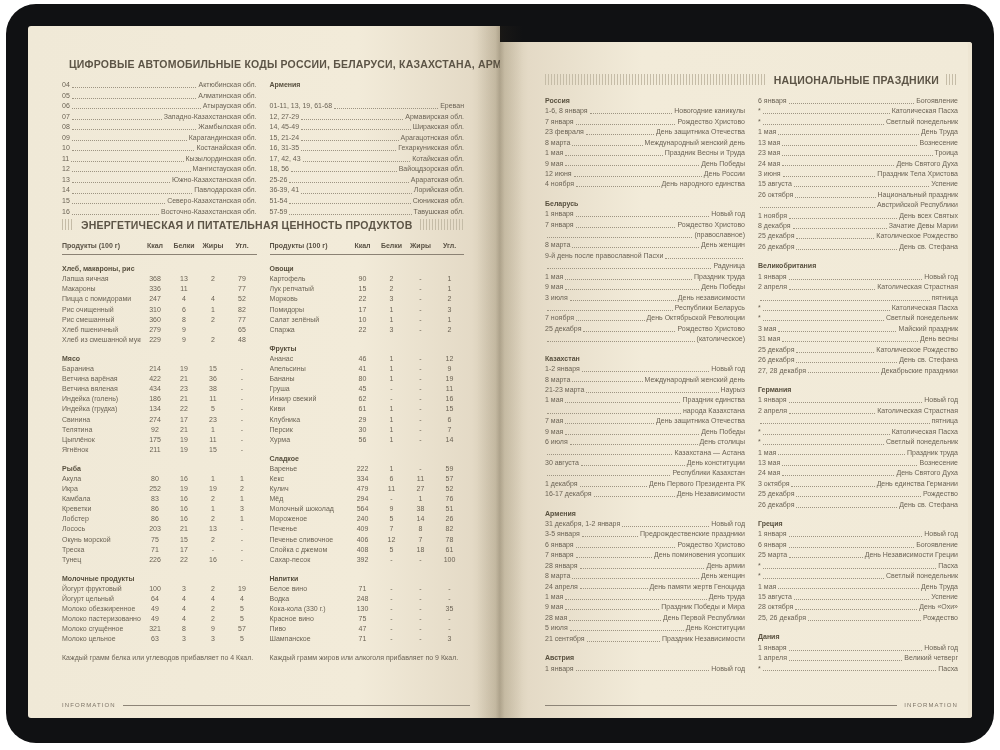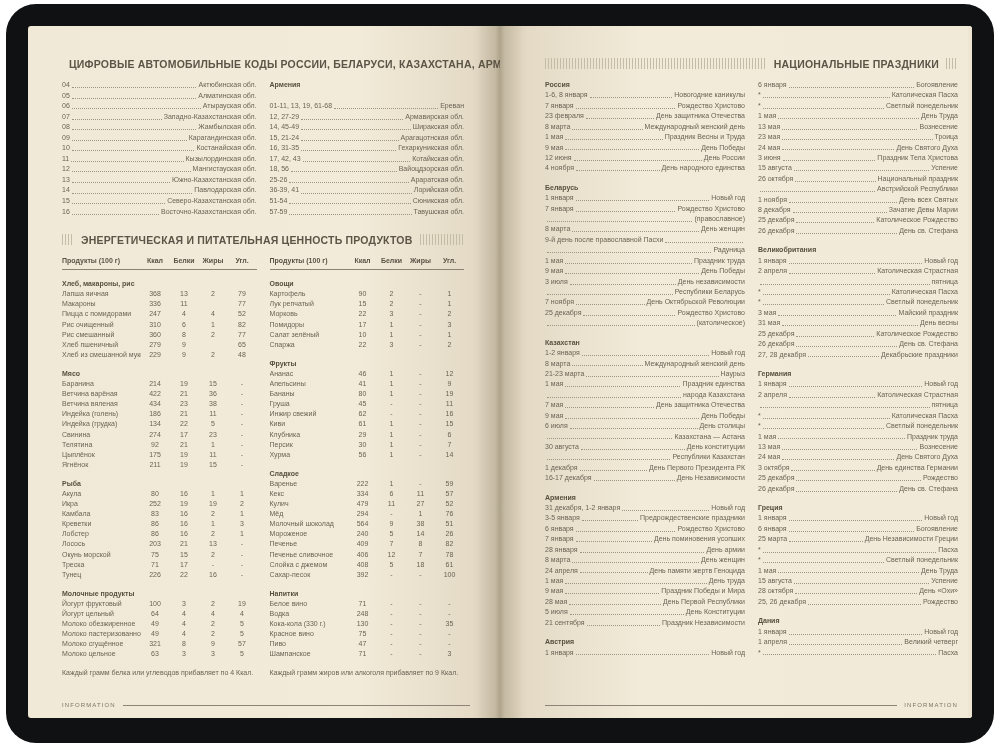--- a/index.html
+++ b/index.html
@@ -12,20 +12,21 @@
   .spread{position:absolute;left:28px;top:26px;width:944px;height:692px;display:flex;}
   .page{width:472px;position:relative;color:#6b6355;font-size:7px;}
   .page-left{
     background:linear-gradient(90deg,#f0e9d7 0%,#f2ebd9 70%,#e4dac6 94%,#cdc2aa 100%);
     border-radius:3px 0 0 3px;
   }
   .page-right{
     background:linear-gradient(270deg,#f1ead8 0%,#f2ebd9 70%,#e4dac6 94%,#cfc4ac 100%);
     border-radius:0 3px 3px 0;
     box-shadow:inset -4px 0 0 #eee6d3;
+    margin-top:16px;
   }
   .spine{position:absolute;left:50%;top:0;width:46px;height:100%;transform:translateX(-50%);
     background:linear-gradient(90deg,rgba(80,65,40,0) 0%,rgba(80,65,40,0.10) 40%,rgba(60,48,28,0.22) 50%,rgba(80,65,40,0.10) 60%,rgba(80,65,40,0) 100%);
     pointer-events:none;}
   .inner-l{position:absolute;left:34px;right:36px;top:30px;bottom:28px;}
   .inner-r{position:absolute;left:45px;right:14px;top:30px;bottom:28px;}
 
   .hbar{display:flex;align-items:center;height:15px;margin-bottom:9px;}
   .hatch{height:11px;background:repeating-linear-gradient(90deg,#c5bca7 0,#c5bca7 1px,rgba(0,0,0,0) 1px,rgba(0,0,0,0) 3px);}
   .hatch-sm{width:12px;}
@@ -33,21 +34,21 @@
   .htitle{font-weight:bold;font-size:10.5px;color:#5c5446;letter-spacing:0.2px;margin:0 7px;white-space:nowrap;}
 
   .two-col{display:flex;gap:13px;}
   .col{flex:1;min-width:0;}
 
   .row{display:flex;line-height:10.55px;}
   .rl,.rr{white-space:nowrap;}
   .dots{flex:1;min-width:5px;border-bottom:1px dotted #9d9482;align-self:flex-end;margin:0 2px 2.5px 2px;}
   .col-title{font-weight:bold;color:#58503f;line-height:10.55px;margin-bottom:10.55px;}
 
-  .nutr{margin-top:15px;}
+  .nutr{}
   .food-head,.frow{display:flex;line-height:10.1px;}
   .food-head{font-weight:bold;color:#5a5245;}
   .fc-name{flex:1;text-align:left;white-space:nowrap;overflow:hidden;}
   .fc-num{width:29px;flex-shrink:0;text-align:center;white-space:nowrap;}
   .rule{border-top:1px solid #8b8274;margin:3px 0 0 0;}
   .food-sec{margin-top:9px;}
   .sec-title{font-weight:bold;color:#58503f;line-height:10.1px;}
   .food-note{margin-top:9px;line-height:9.5px;}
 
   .hol .row{line-height:10.42px;}

